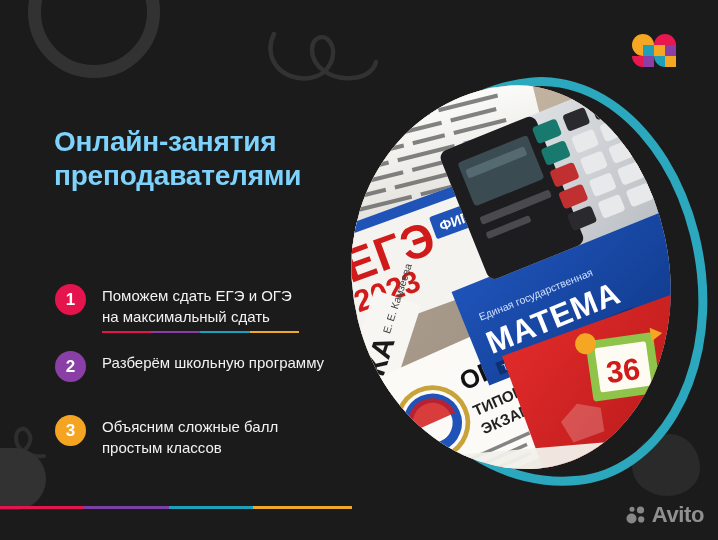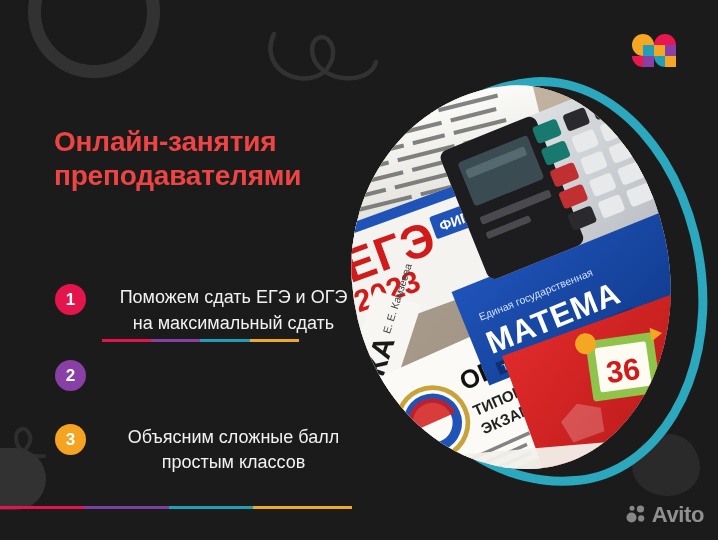--- a/index.html
+++ b/index.html
@@ -42,41 +42,40 @@
     border-radius:54% 46% 46% 54% / 48% 52% 48% 52%;
     overflow:hidden;transform:rotate(-4deg);
     background:#c9c3bb;
   }
   .photo-inner{position:absolute;inset:0;transform:rotate(4deg) scale(1.18);}
   .photo-svg{display:block;width:100%;height:100%;}
 
   
   .headline{
     position:absolute;left:54px;top:106px;width:300px;
-    color:#ef4444;font-size:28px;line-height:1.24;font-weight:bold;
+    color:#7dd3fc;font-size:28px;line-height:1.24;font-weight:bold;
     letter-spacing:-.2px;
   }
   .headline span{display:block;}
 
   
   .features{position:absolute;left:55px;top:284px;width:310px;}
   .feature{position:relative;min-height:46px;margin-bottom:18px;}
   .feature:last-child{margin-bottom:0;}
   .badge{
     position:absolute;left:0;top:0;width:31px;height:31px;border-radius:50%;
     color:#fff;font-size:17px;font-weight:bold;
     display:flex;align-items:center;justify-content:center;line-height:1;
   }
   .badge.c1{background:#e4144c;}
   .badge.c2{background:#8a3fa6;}
   .badge.c3{background:#f4a421;}
   .feature-text{
-    margin-left:47px;color:#f2f2f2;font-size:18px;line-height:1.42;
+    margin-left:47px;color:#f2f2f2;font-size:15px;line-height:1.42;
     padding-top:1px;
-    text-align:center;
   }
   .underline{
     margin-left:47px;margin-top:3px;height:2.5px;width:197px;
     background:linear-gradient(to right,
       #e4144c 0%,#e4144c 25%,
       #8a3fa6 25%,#8a3fa6 50%,
       #1f9fb8 50%,#1f9fb8 75%,
       #f0a82a 75%,#f0a82a 100%);
   }
 
@@ -89,21 +88,21 @@
       #1f9fb8 48%,#1f9fb8 72%,
       #f0a82a 72%,#f0a82a 100%);
   }
 
   
   .logo{position:absolute;right:42px;top:32px;width:44px;height:40px;}
 
   
   .avito{
     position:absolute;right:14px;bottom:14px;
-    display:flex;gap:6px;opacity:.62;
+    display:flex;align-items:center;gap:6px;opacity:.62;
   }
   .avito-mark{width:20px;height:20px;}
   .avito-text{
     color:#d8d8d8;font-size:22px;font-weight:bold;letter-spacing:-.4px;
     line-height:1;
   }
 </style>
 </head>
 <body>
 
@@ -305,20 +304,23 @@
       <div class="badge c1">1</div>
       <div class="feature-text">
         <div>Поможем сдать ЕГЭ и ОГЭ</div>
         <div>на максимальный сдать</div>
       </div>
       <div class="underline"></div>
     </div>
 
     <div class="feature">
       <div class="badge c2">2</div>
+      <div class="feature-text">
+        <div>Разберём школьную программу</div>
+      </div>
     </div>
 
     <div class="feature">
       <div class="badge c3">3</div>
       <div class="feature-text">
         <div>Объясним сложные балл</div>
         <div>простым классов</div>
       </div>
     </div>
 

